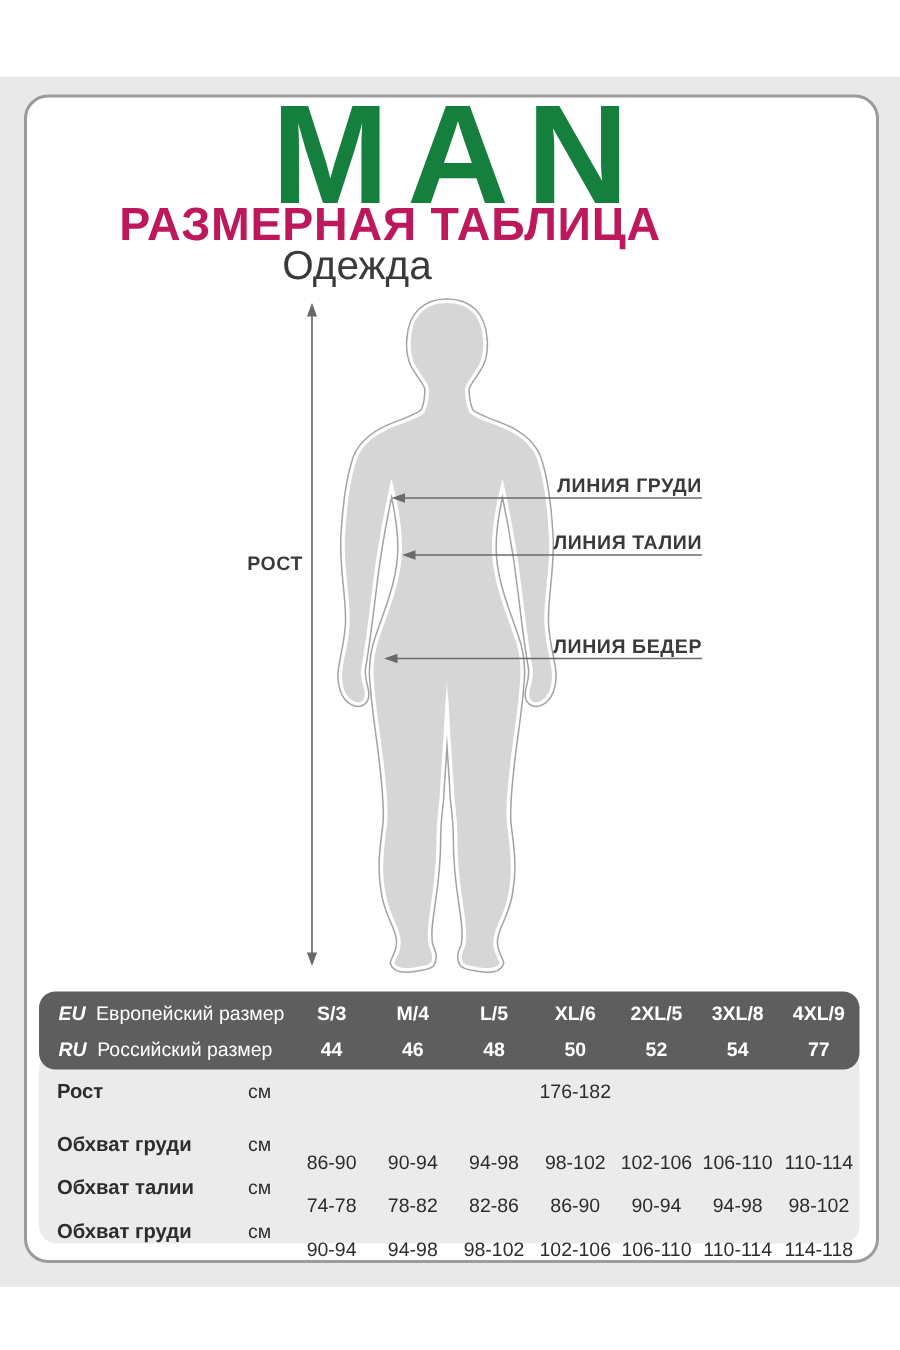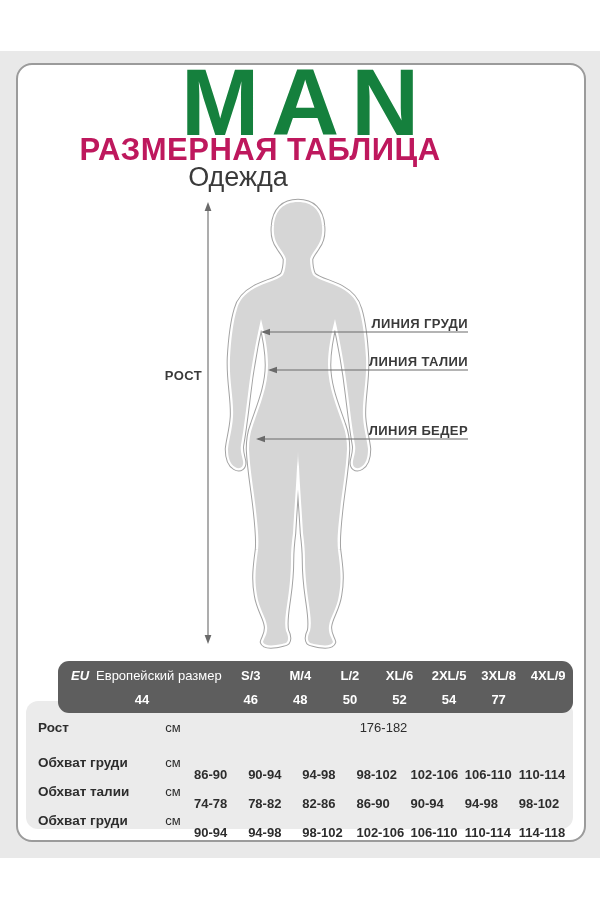--- a/index.html
+++ b/index.html
@@ -31,34 +31,34 @@
   .sil-fill{fill:#d6d6d6;stroke:none;}
   .mline{stroke:#6a6a6a;stroke-width:1.1;}
   .mhead{fill:#6a6a6a;}
   .dlabel{
     font-family:"Liberation Sans", sans-serif;font-size:13px;font-weight:600;
     fill:#3a3a3a;letter-spacing:.4px;
   }
   .sizetable{position:absolute;left:26px;top:661px;width:547px;}
   .thead{
     position:relative;z-index:2;background:#5e5e5e;color:#ffffff;
-    border-radius:11px;padding:2px 0;margin-left:32px;
+    border-radius:11px;padding:2px 0;
   }
   .hrow{display:grid;grid-template-columns:168px repeat(7,1fr);align-items:center;height:24px;}
   .hlabel{padding-left:13px;font-size:13px;font-weight:500;white-space:nowrap;}
   .hcode{font-style:italic;font-weight:700;margin-right:7px;font-size:13px;}
   .hsize{text-align:center;font-size:13px;font-weight:600;}
   .tbody{
     position:relative;z-index:1;background:#ebebeb;margin-top:-12px;padding-top:12px;
     border-radius:12px;color:#2d2d2d;
   }
   .trow{display:grid;grid-template-columns:126px 42px repeat(7,1fr);align-items:center;height:29px;}
   .tlabel{padding-left:12px;font-size:13.5px;font-weight:700;white-space:nowrap;}
   .tunit{text-align:center;font-size:13px;font-weight:400;}
-  .tval{font-size:13px;font-weight:700;white-space:nowrap;margin-top:25px;}
+  .tval{text-align:center;font-size:13px;font-weight:400;white-space:nowrap;margin-top:25px;}
   .tmerged{grid-column:3 / -1;text-align:center;font-size:13px;font-weight:500;}
 </style>
 </head>
 <body>
 
 <div class="band"></div>
 <div class="card"></div>
 <div class="watermark">MAN</div>
 <div class="title">РАЗМЕРНАЯ ТАБЛИЦА</div>
 <div class="subtitle">Одежда</div>
@@ -95,27 +95,28 @@
     <text class="dlabel" x="468" y="435" text-anchor="end">ЛИНИЯ БЕДЕР</text>
   </g>
 </svg>
 
 <div class="sizetable">
   <div class="thead">
     <div class="hrow">
       <div class="hlabel"><span class="hcode">EU</span><span>Европейский размер</span></div>
       <div class="hsize">S/3</div>
       <div class="hsize">M/4</div>
-      <div class="hsize">L/2</div>
+      <div class="hsize">L/5</div>
       <div class="hsize">XL/6</div>
       <div class="hsize">2XL/5</div>
       <div class="hsize">3XL/8</div>
       <div class="hsize">4XL/9</div>
     </div>
     <div class="hrow">
+      <div class="hlabel"><span class="hcode">RU</span><span>Российский размер</span></div>
       <div class="hsize">44</div>
       <div class="hsize">46</div>
       <div class="hsize">48</div>
       <div class="hsize">50</div>
       <div class="hsize">52</div>
       <div class="hsize">54</div>
       <div class="hsize">77</div>
     </div>
   </div>
 

